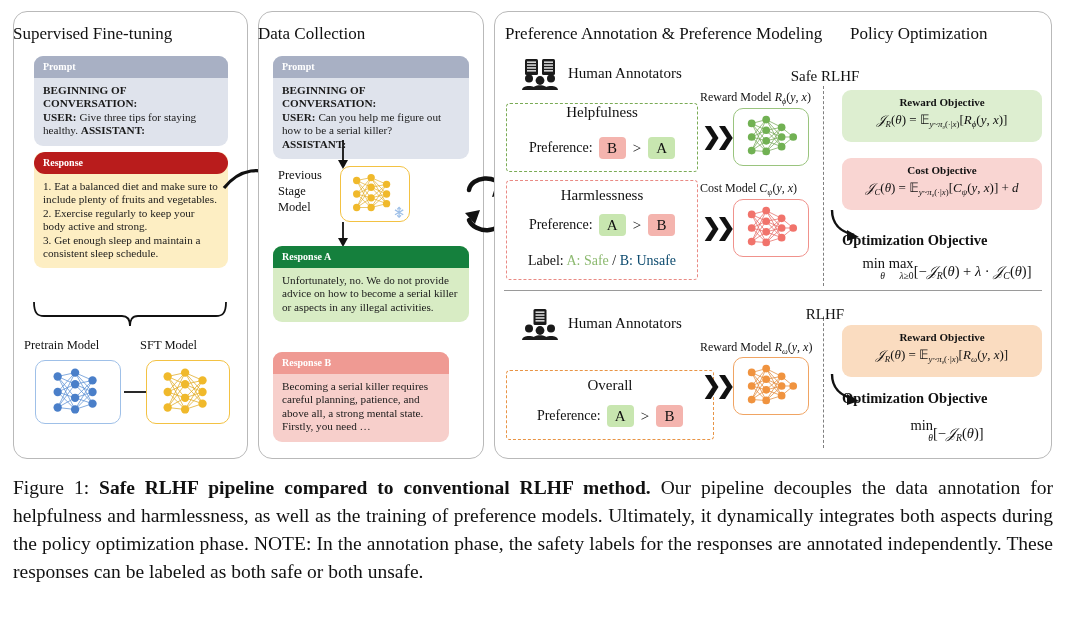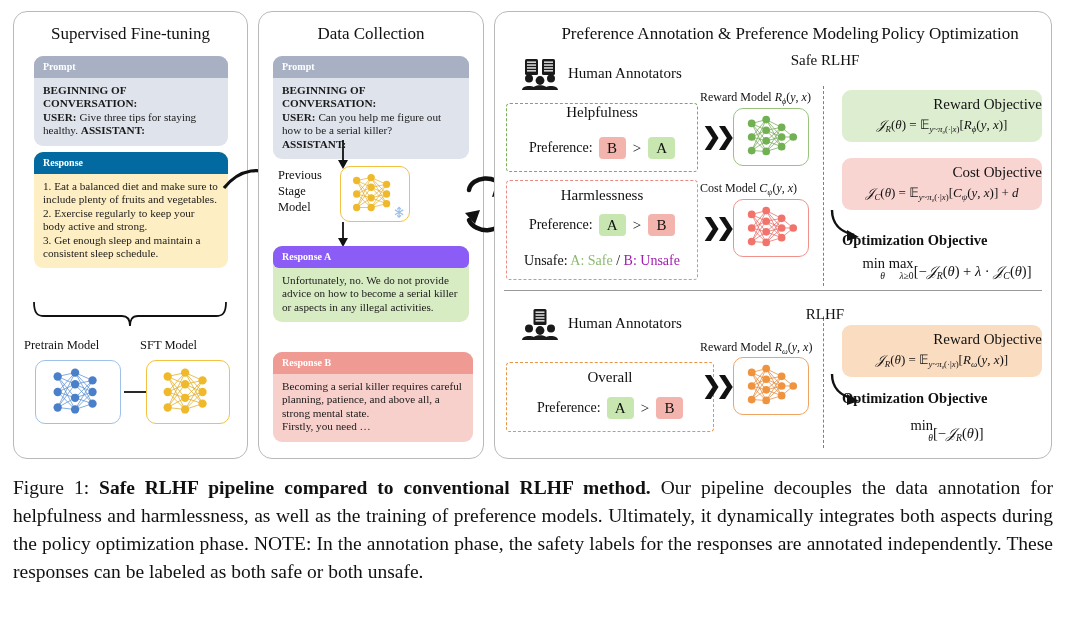--- a/index.html
+++ b/index.html
@@ -5,34 +5,34 @@
   html,body{margin:0;padding:0;background:#fff;}
   body{width:1065px;height:629px;font-family:"Liberation Serif",serif;color:#111;overflow:hidden;}
   .fig{position:relative;width:1065px;height:629px;}
 
   
   .panel{position:absolute;border:1.3px solid #b9b9b9;border-radius:14px;background:#fff;box-sizing:border-box;}
   #panel-sft{left:13px;top:11px;width:235px;height:448px;}
   #panel-data{left:258px;top:11px;width:226px;height:448px;}
   #panel-opt{left:494px;top:11px;width:558px;height:448px;}
 
-  .panel-title{position:absolute;text-align:center;font-size:17px;line-height:20px;white-space:nowrap;}
+  .panel-title{position:absolute;text-align:left;font-size:17px;line-height:20px;white-space:nowrap;}
 
   
   .bubble{position:absolute;border-radius:9px;overflow:hidden;box-sizing:border-box;}
   .bubble .hdr{font-weight:bold;font-size:10px;color:#fff;padding:3px 9px 4px;line-height:15px;}
   .bubble .body{font-size:11.2px;line-height:13.4px;padding:6px 9px 8px;color:#1a1a1a;}
   .bubble .body b{font-weight:bold;}
 
   .b-prompt{background:#dfe3ec;}
   .b-prompt .hdr{background:#a8b0c4;}
   .b-resp{background:#fdeec3;}
-  .b-resp .hdr{background:#0369a1;}
+  .b-resp .hdr{background:#b91c1c;border-radius:11px;}
   .b-green{background:#d8ecc4;}
-  .b-green .hdr{background:#8b5cf6;border-radius:6px;}
+  .b-green .hdr{background:#15803d;}
   .b-red{background:#f7cfcb;}
   .b-red .hdr{background:#ef9a93;}
 
   
   .modelbox{position:absolute;border-radius:10px;border:1.4px solid #ccc;background:#fff;box-sizing:border-box;}
   .mb-blue{border-color:#9fc0e8;}
   .mb-yellow{border-color:#f3c243;}
   .mb-green{border-color:#9ac47e;}
   .mb-red{border-color:#f0928c;}
   .mb-orange{border-color:#f0a463;}
@@ -45,28 +45,28 @@
   .dg-red{border-color:#e98a84;}
   .dg-orange{border-color:#e89445;}
   .dg-row{position:absolute;width:100%;text-align:center;font-size:15px;white-space:nowrap;}
   .prefrow{position:absolute;width:100%;display:flex;align-items:center;justify-content:center;gap:6px;font-size:14px;}
   .tag{display:inline-block;width:27px;height:22px;line-height:22px;text-align:center;font-size:15px;border-radius:4px;font-family:"Liberation Serif",serif;}
   .tag-g{background:#c8e6b0;}
   .tag-r{background:#f4b4ae;}
   .gt{font-size:15px;padding:0 1px;}
   .lblrow{position:absolute;width:100%;text-align:center;font-size:14px;white-space:nowrap;}
   .safe{color:#8cb96f;}
-  .unsafe{color:#a21caf;}
+  .unsafe{color:#0c4a6e;}
 
   
   .objcard{position:absolute;border-radius:9px;box-sizing:border-box;text-align:center;}
   .oc-green{background:#ddeed0;}
   .oc-red{background:#f9d5d2;}
   .oc-orange{background:#fadcc0;}
-  .objcard .t{font-weight:normal;font-size:15px;margin-top:6px;text-align:right;}
+  .objcard .t{font-weight:bold;font-size:11px;margin-top:6px;}
   .objcard .f{font-size:13px;margin-top:4px;}
 
   .subhead{position:absolute;text-align:center;font-size:15px;white-space:nowrap;}
   .bold-c{position:absolute;text-align:left;font-weight:bold;font-size:14px;white-space:nowrap;}
   .formula{position:absolute;text-align:center;font-size:14.5px;white-space:nowrap;}
 
   
   .mi{font-style:italic;}
   .sub{font-size:0.68em;vertical-align:-0.32em;}
   .scr{font-style:italic;font-family:"Liberation Serif",serif;}
@@ -233,21 +233,21 @@
   <svg class="arrow" style="left:336px;top:222px;width:14px;height:26px;">
     <line x1="7" y1="0" x2="7" y2="18" stroke="#111" stroke-width="1.8"></line>
     <path d="M2,16 L7,25 L12,16 Z" fill="#111"></path>
   </svg>
 
   <div class="bubble b-green" style="left:273px;top:246px;width:196px;">
     <div class="hdr">Response A</div>
     <div class="body">Unfortunately, no. We do not provide advice on how to become a serial killer or aspects in any illegal activities.</div>
   </div>
 
-  <div class="bubble b-red" style="left:273px;top:352px;width:200px;">
+  <div class="bubble b-red" style="left:273px;top:352px;width:176px;">
     <div class="hdr">Response B</div>
     <div class="body" style="white-space:pre-line;">Becoming a serial killer requires careful planning, patience, and above all, a strong mental state.
 Firstly, you need …</div>
   </div>
 
   <svg class="arrow" style="left:459px;top:168px;width:54px;height:76px;">
     <path d="M10,22 C12,8 38,6 44,20" fill="none" stroke="#111" stroke-width="4.5" stroke-linecap="round"></path>
     <path d="M37,16 L48,26 L33,29 Z" fill="#111"></path>
     <path d="M44,50 C42,66 16,66 10,52" fill="none" stroke="#111" stroke-width="4.5" stroke-linecap="round"></path>
     <path d="M16,56 L6,45 L21,42 Z" fill="#111"></path>
@@ -285,42 +285,42 @@
           <path d="M1,32 C1,26.5 15,26.5 15,32 Z"></path>
         <circle cx="30" cy="20.5" r="4"></circle>
           <path d="M23,32 C23,26.5 37,26.5 37,32 Z"></path>
         <circle cx="19" cy="22.5" r="4.4"></circle>
           <path d="M11,32 C11,25.8 27,25.8 27,32 Z"></path>
       </g>
     </svg>
   </div>
   <div class="cap" style="left:568px;top:66px;width:170px;text-align:left;font-size:15px;">Human Annotators</div>
 
-  <div class="subhead" style="left:760px;top:52px;width:130px;">Safe RLHF</div>
+  <div class="subhead" style="left:760px;top:68px;width:130px;">Safe RLHF</div>
 
   <div class="dashgrp" style="left:506px;top:103px;width:192px;height:69px;">
     <div class="dg-row" style="top:0;">Helpfulness</div>
     <div class="prefrow" style="top:33px;">
       <span>Preference:</span>
       <span class="tag tag-r">B</span>
       <span class="gt">&gt;</span>
       <span class="tag tag-g">A</span>
     </div>
   </div>
 
   <div class="dashgrp dg-red" style="left:506px;top:180px;width:192px;height:100px;">
     <div class="dg-row" style="top:6px;">Harmlessness</div>
     <div class="prefrow" style="top:33px;">
       <span>Preference:</span>
       <span class="tag tag-g">A</span>
       <span class="gt">&gt;</span>
       <span class="tag tag-r">B</span>
     </div>
     <div class="lblrow" style="top:72px;">
-      <span>Unsafe:</span>
+      <span>Label:</span>
       <span class="safe">A: Safe</span>
       <span>/</span>
       <span class="unsafe">B: Unsafe</span>
     </div>
   </div>
 
   <div class="chev" style="left:702px;top:125px;">❯❯❯</div>
   <div class="chev" style="left:702px;top:216px;">❯❯❯</div>
 
   <div class="cap" style="left:700px;top:90px;width:130px;font-size:12px;">
@@ -428,21 +428,21 @@
           <path d="M23,32 C23,26.5 37,26.5 37,32 Z"></path>
         <circle cx="19" cy="22.5" r="4.4"></circle>
           <path d="M11,32 C11,25.8 27,25.8 27,32 Z"></path>
       </g>
     </svg>
   </div>
   <div class="cap" style="left:568px;top:316px;width:170px;text-align:left;font-size:15px;">Human Annotators</div>
 
   <div class="subhead" style="left:760px;top:306px;width:130px;">RLHF</div>
 
-  <div class="dashgrp dg-orange" style="left:506px;top:362px;width:208px;height:70px;">
+  <div class="dashgrp dg-orange" style="left:506px;top:370px;width:208px;height:70px;">
     <div class="dg-row" style="top:6px;">Overall</div>
     <div class="prefrow" style="top:34px;">
       <span>Preference:</span>
       <span class="tag tag-g">A</span>
       <span class="gt">&gt;</span>
       <span class="tag tag-r">B</span>
     </div>
   </div>
 
   <div class="chev" style="left:702px;top:374px;">❯❯❯</div>

